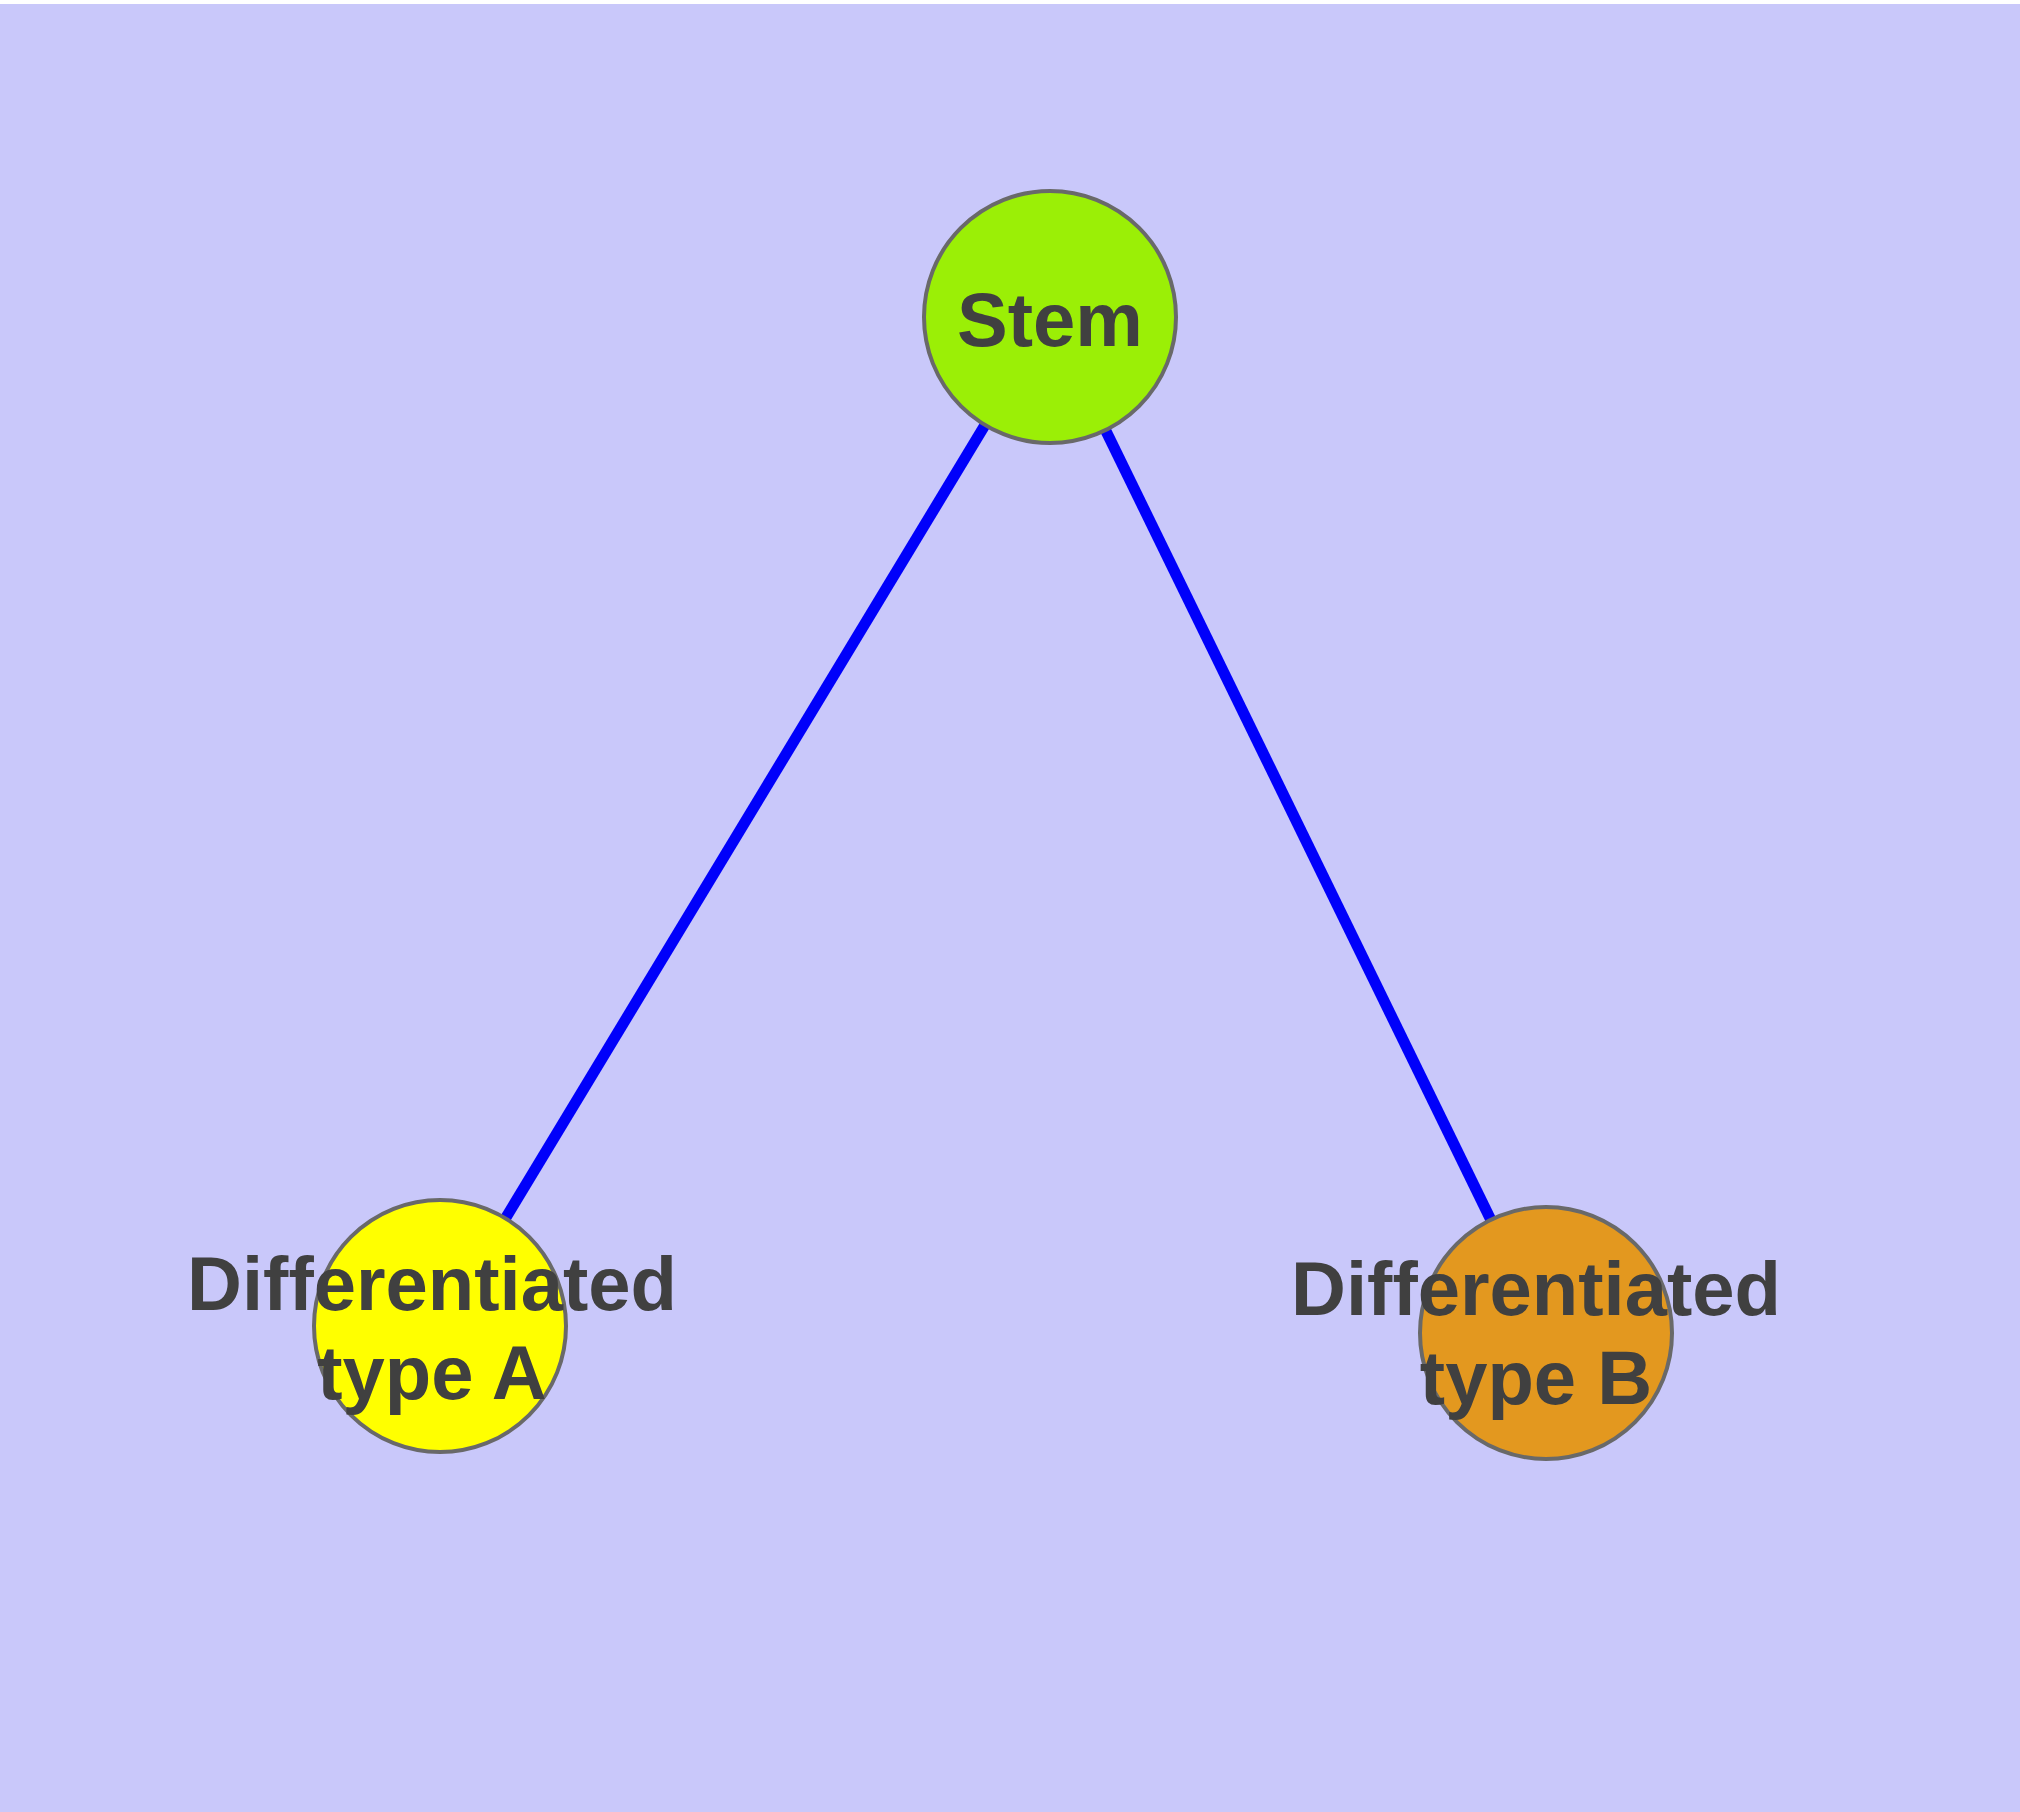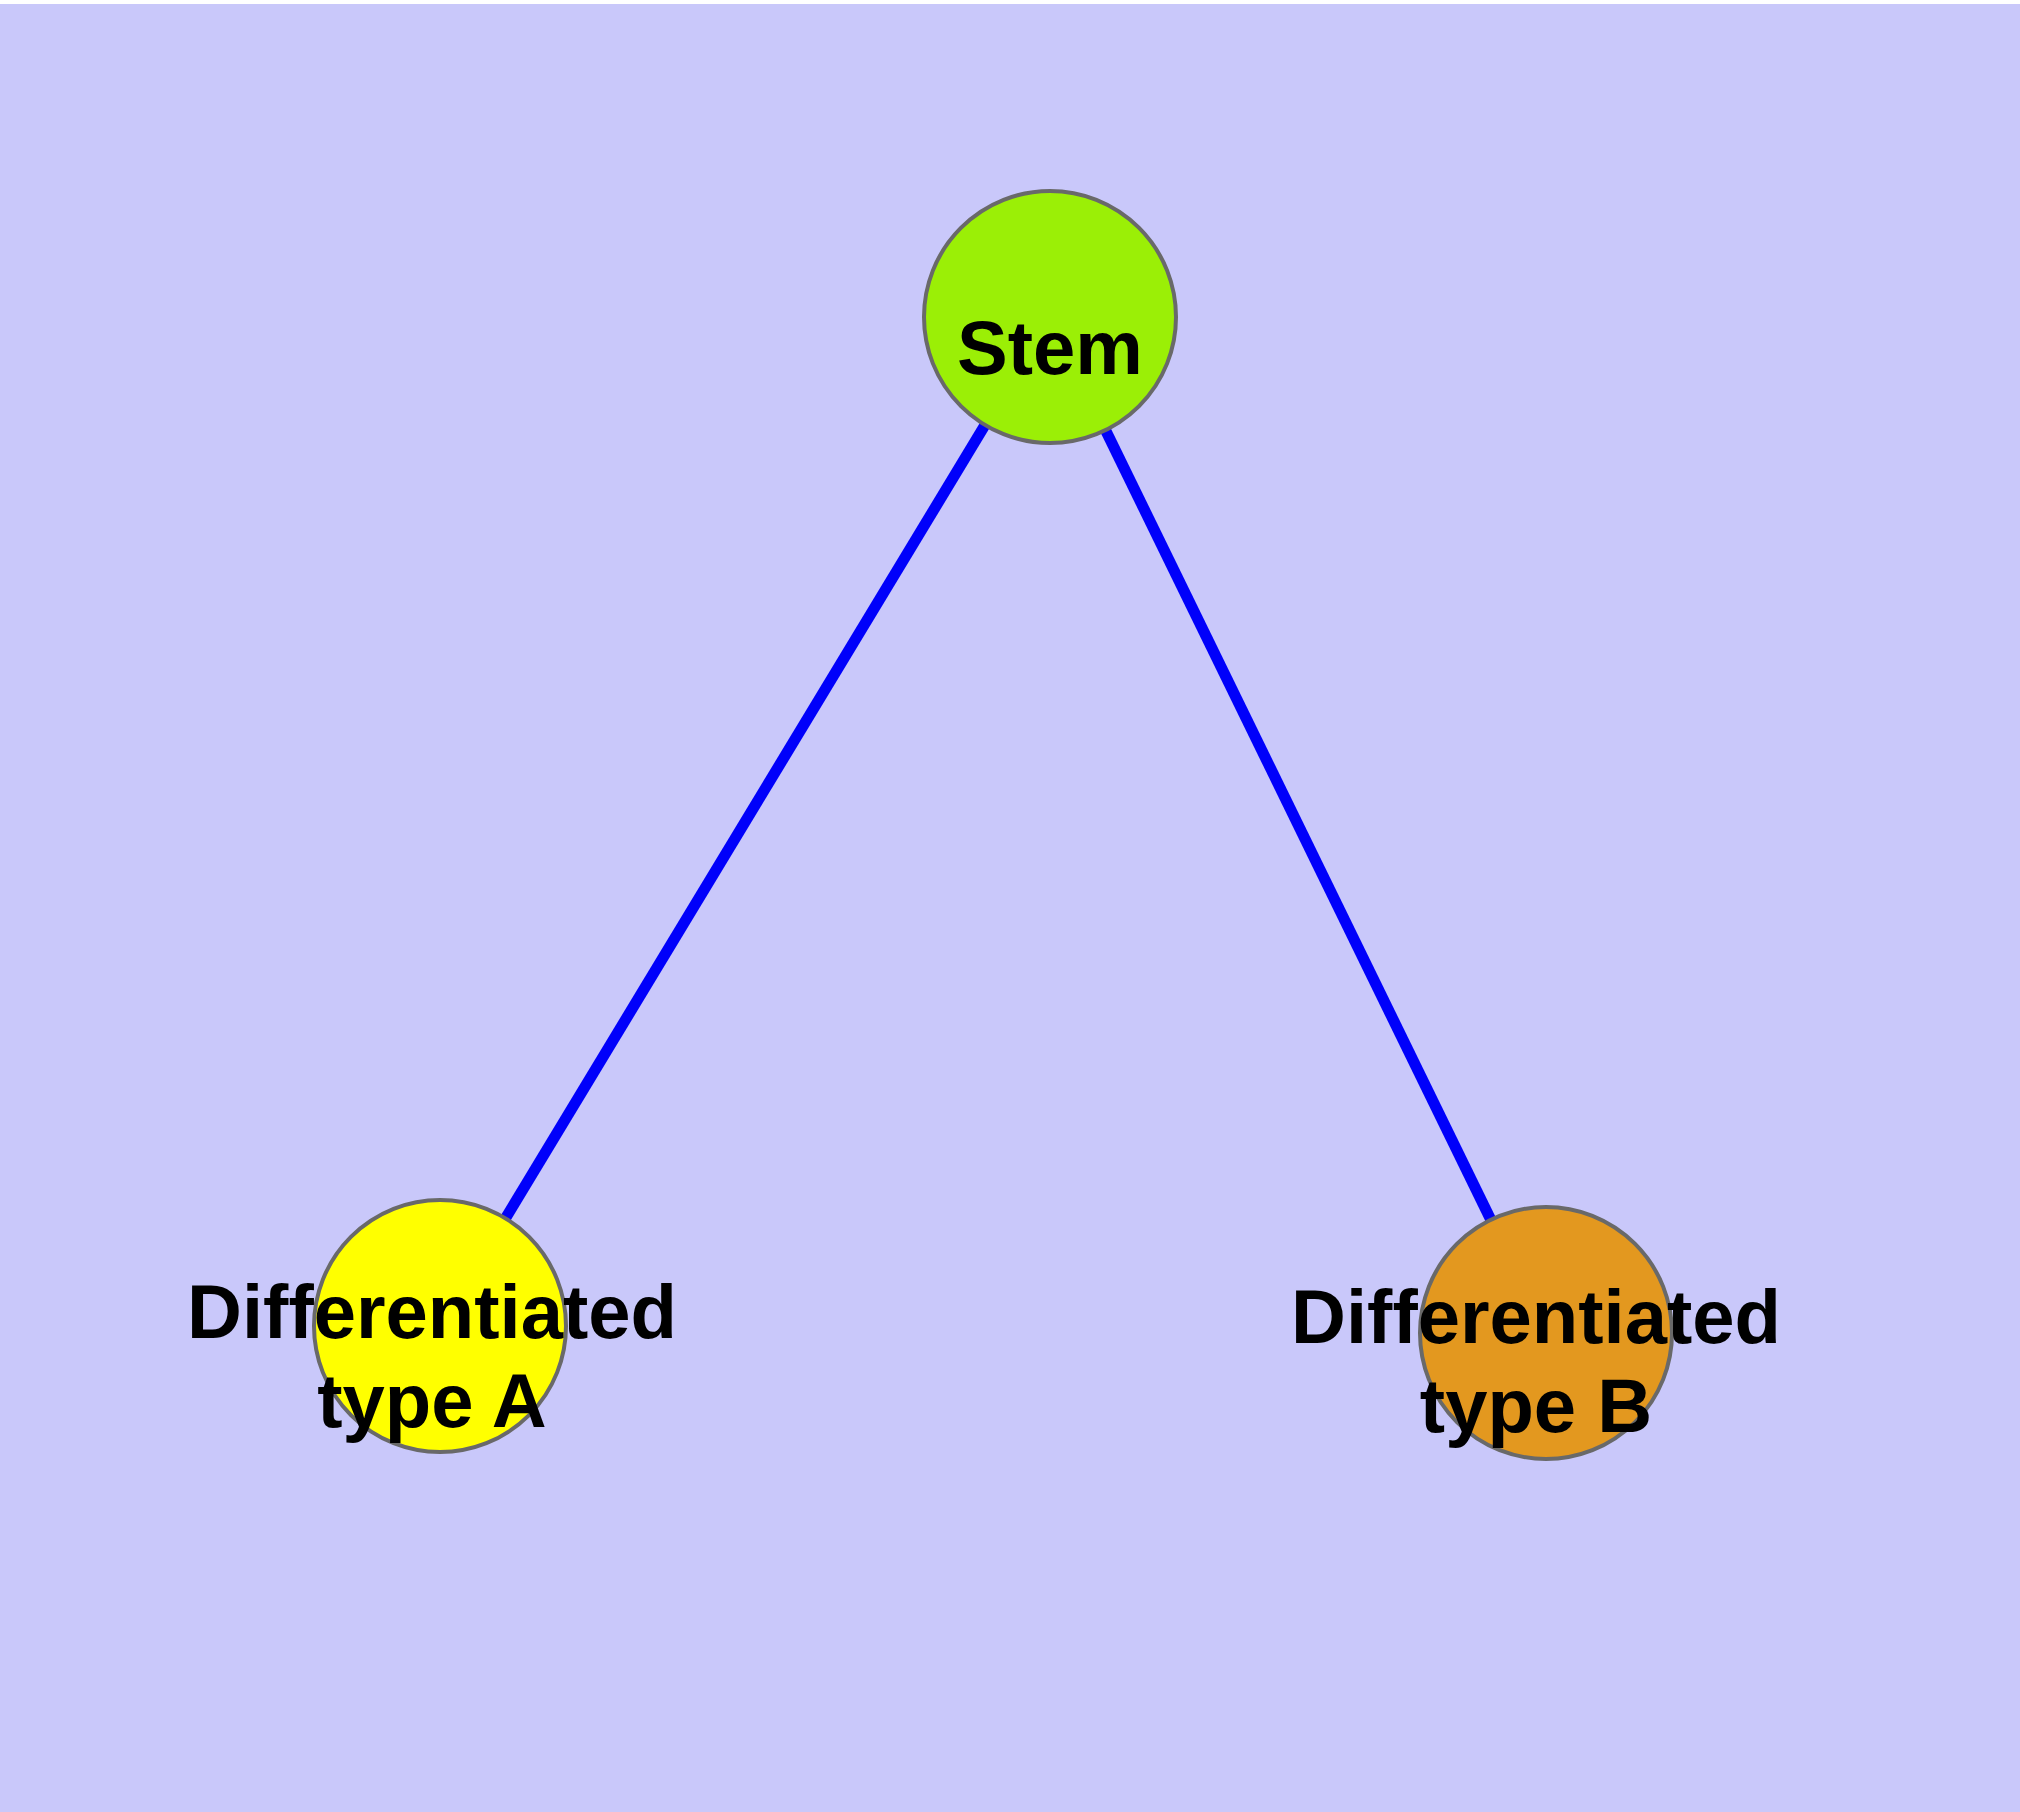--- a/index.html
+++ b/index.html
@@ -39,24 +39,23 @@
   .node-circle.stem   { left: 922px; top: 189px; }
   .node-circle.type-a { left: 312px;  top: 1198px; }
   .node-circle.type-b { left: 1418px; top: 1205px; }
   .node-label {
     position: absolute;
     transform: translate(-50%, -50%);
     z-index: 3;
     font-size: 76px;
     font-weight: bold;
     line-height: 89px;
-    color: #000000;
+    color: #404040;
     text-align: center;
     white-space: pre-line;
-    margin-top: 28px;
   }
   .node-label.stem   { left: 1050px; top: 319px; }
   .node-label.type-a { left: 432px;  top: 1328px; }
   .node-label.type-b { left: 1536px; top: 1333px; }
 </style>
 </head>
 <body>
 
 <div class="canvas" style="background-color: rgb(201, 200, 250);">
 

